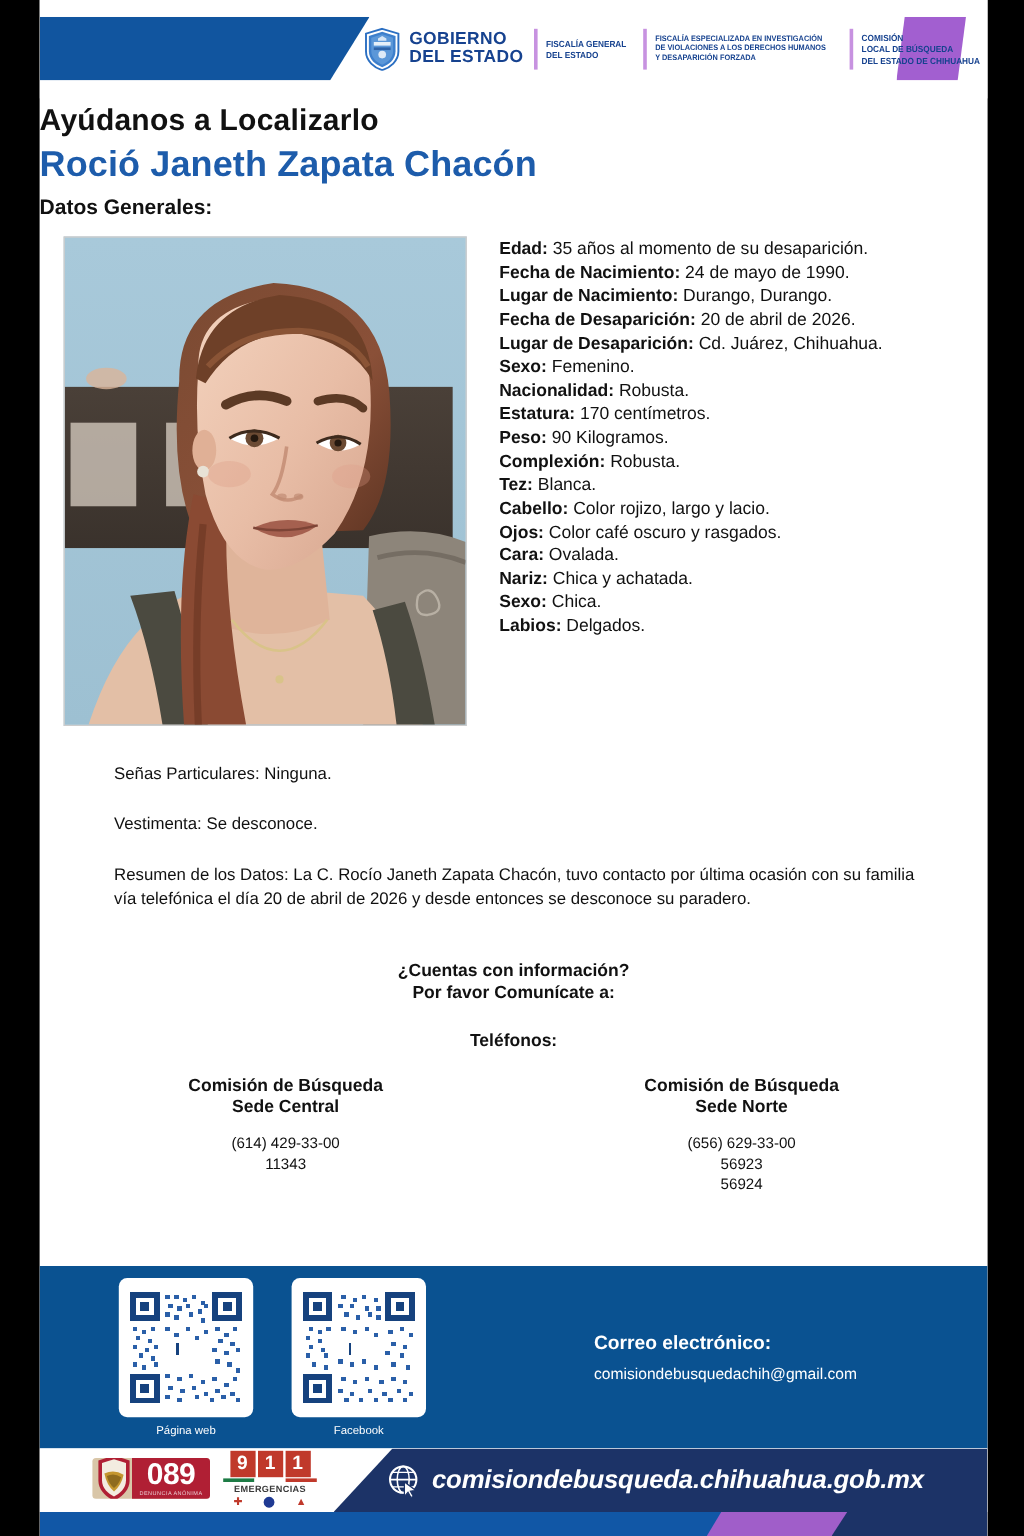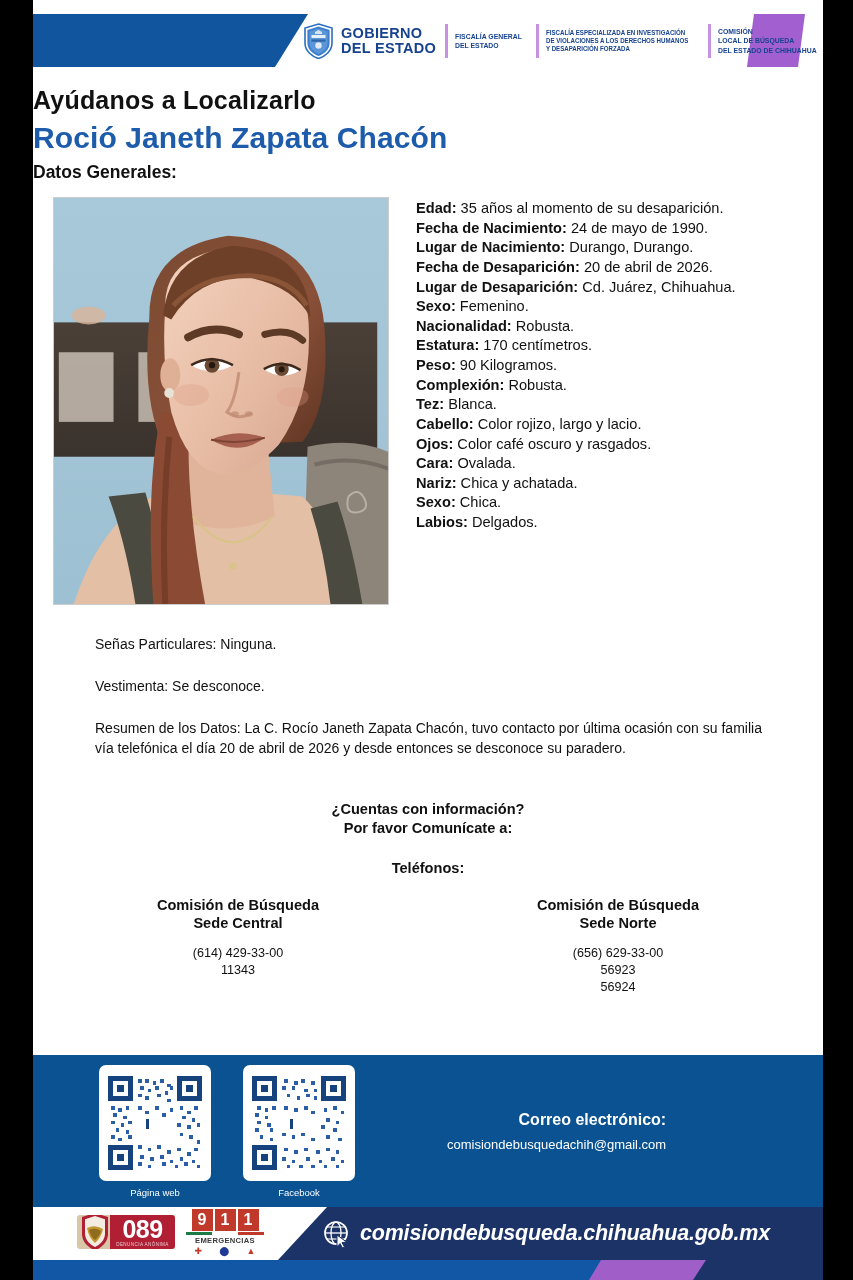--- a/index.html
+++ b/index.html
@@ -126,21 +126,21 @@
   .qr-group { display: flex; margin-left: 66px; }
   .qr-item { text-align: center; margin-right: 32px; }
   .qr-box {
     width: 112px; height: 116px; background: #fff;
     border-radius: 7px; padding: 7px; position: relative;
   }
   .qr-box svg { display: block; width: 100%; height: 100%; }
   .qr-label {
     color: #fff; font-size: 9.5px; margin-top: 6px; font-weight: 500;
   }
-  .mail-group { margin-left: 60px; text-align: right; }
+  .mail-group { margin-left: 108px; text-align: left; }
   .mail-title { color: #fff; font-size: 16px; font-weight: bold; }
   .mail-addr { color: #fff; font-size: 13px; margin-top: 8px; }
 
   
   .bbar {
     position: absolute; left: 0; bottom: 20px;
     width: 790px; height: 53px; background: #fff;
     overflow: hidden;
   }
   .bbar-navy {

